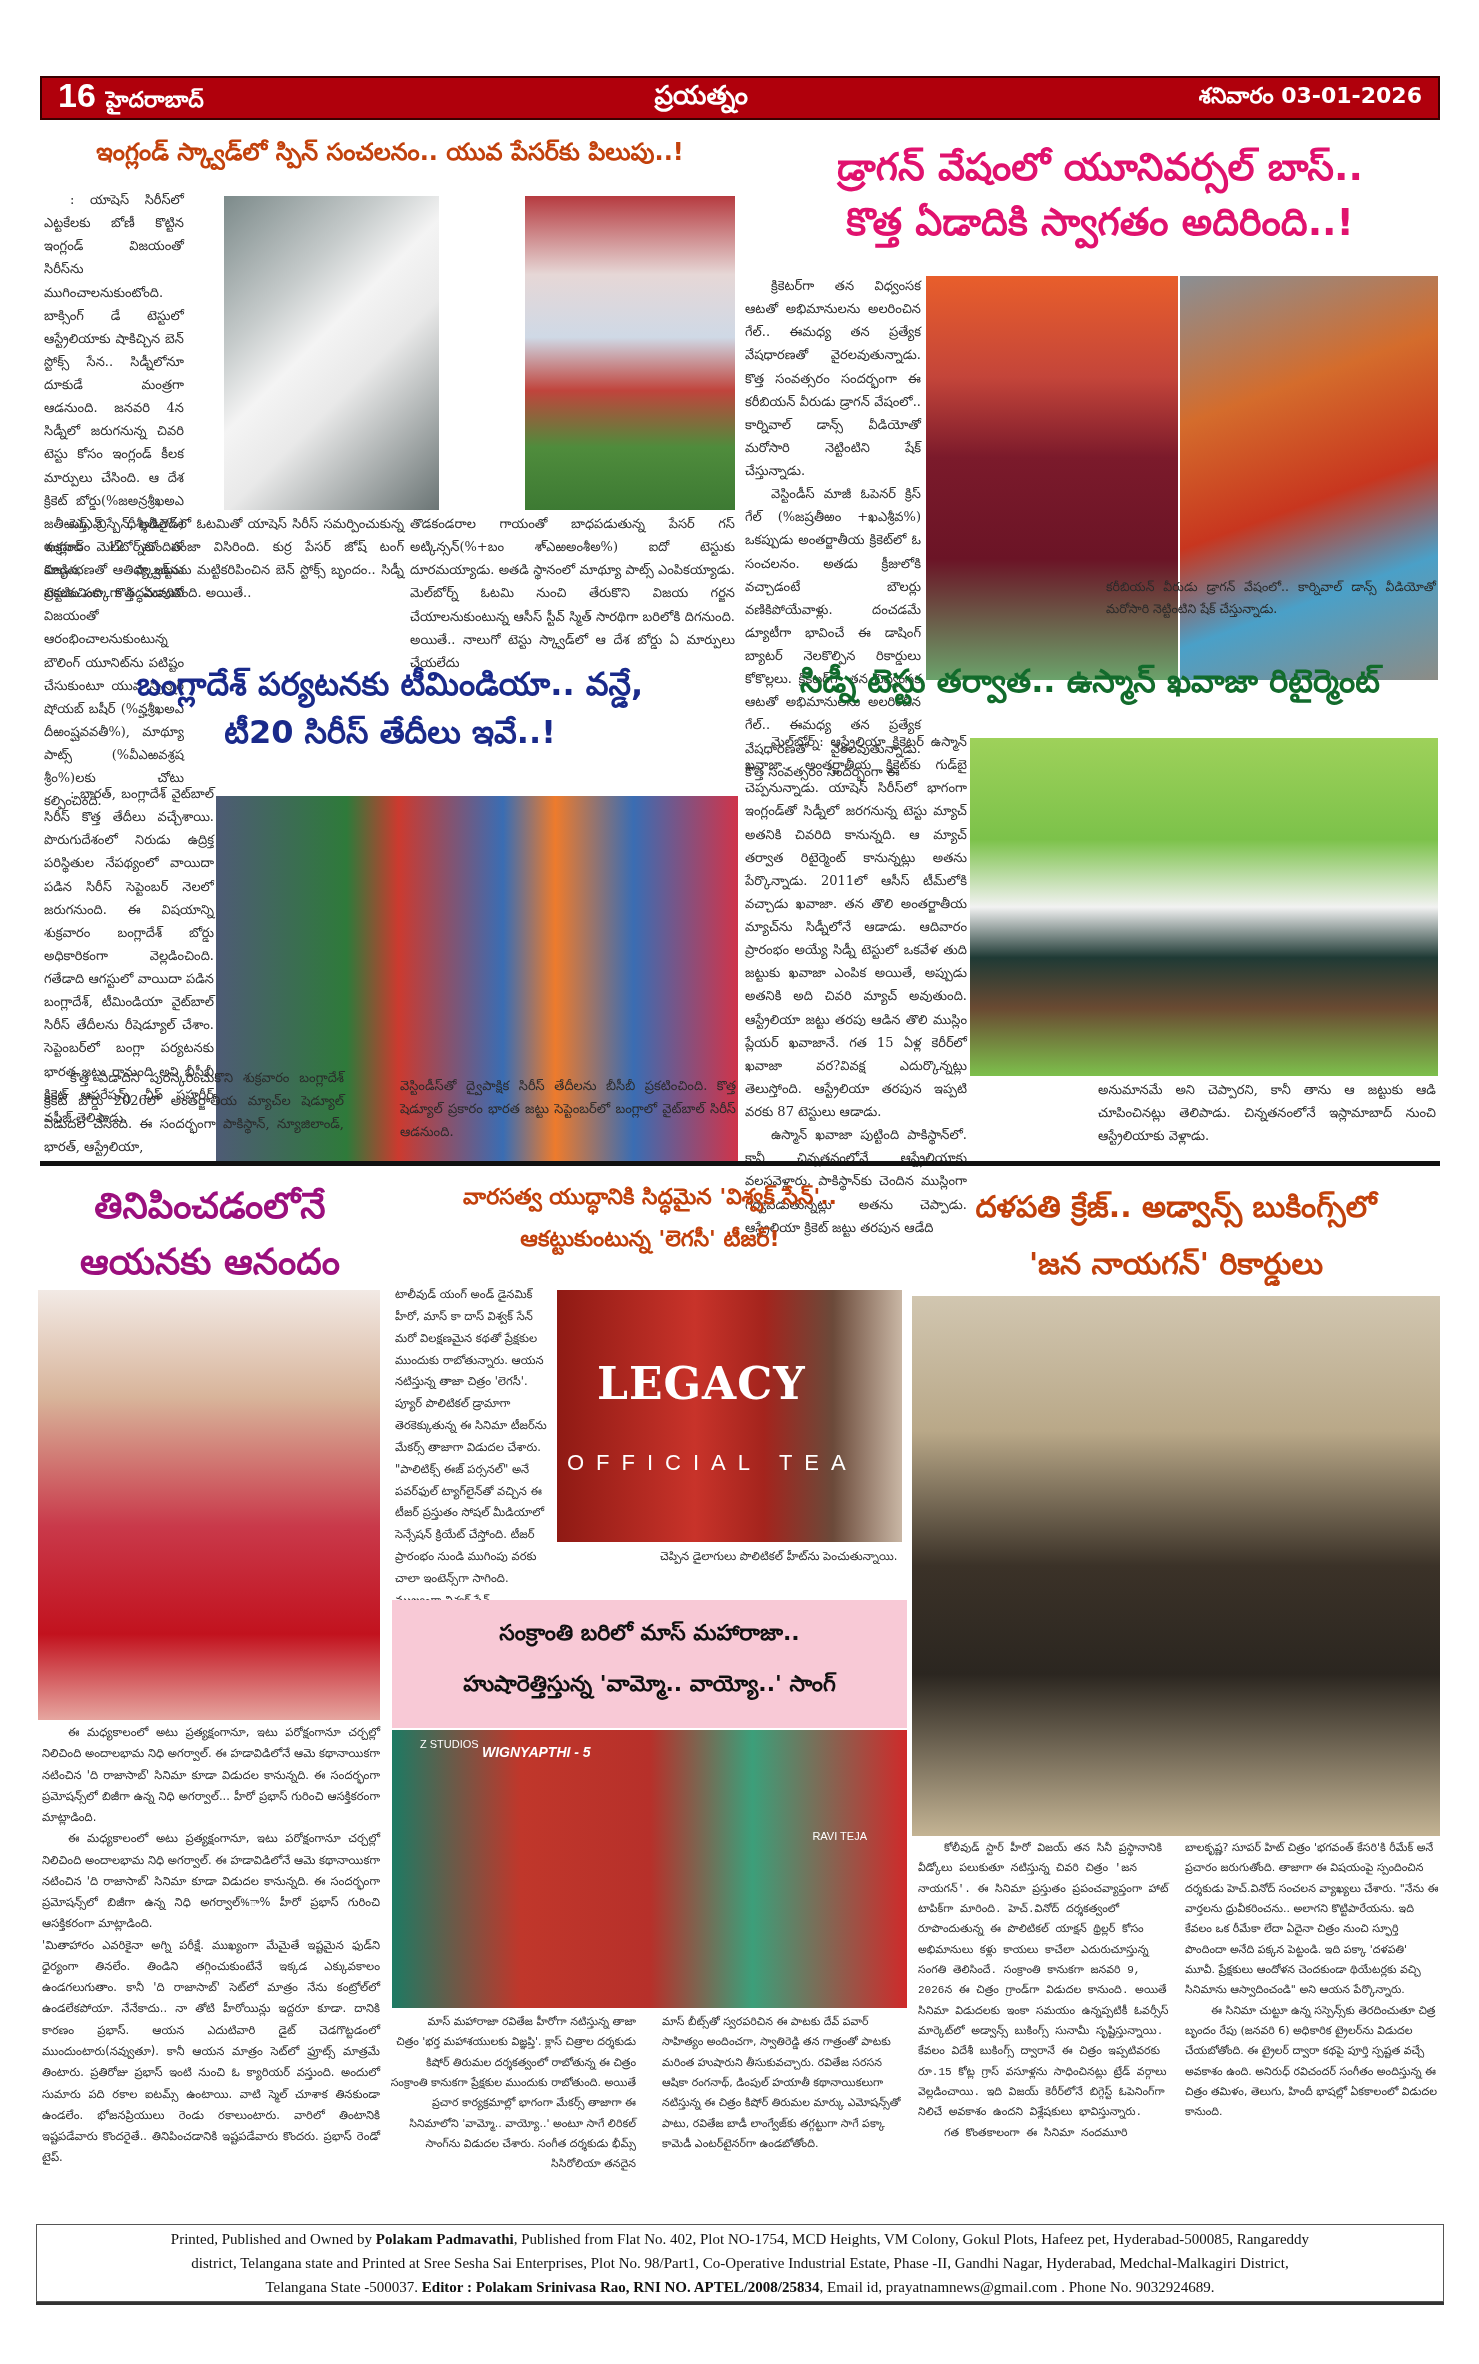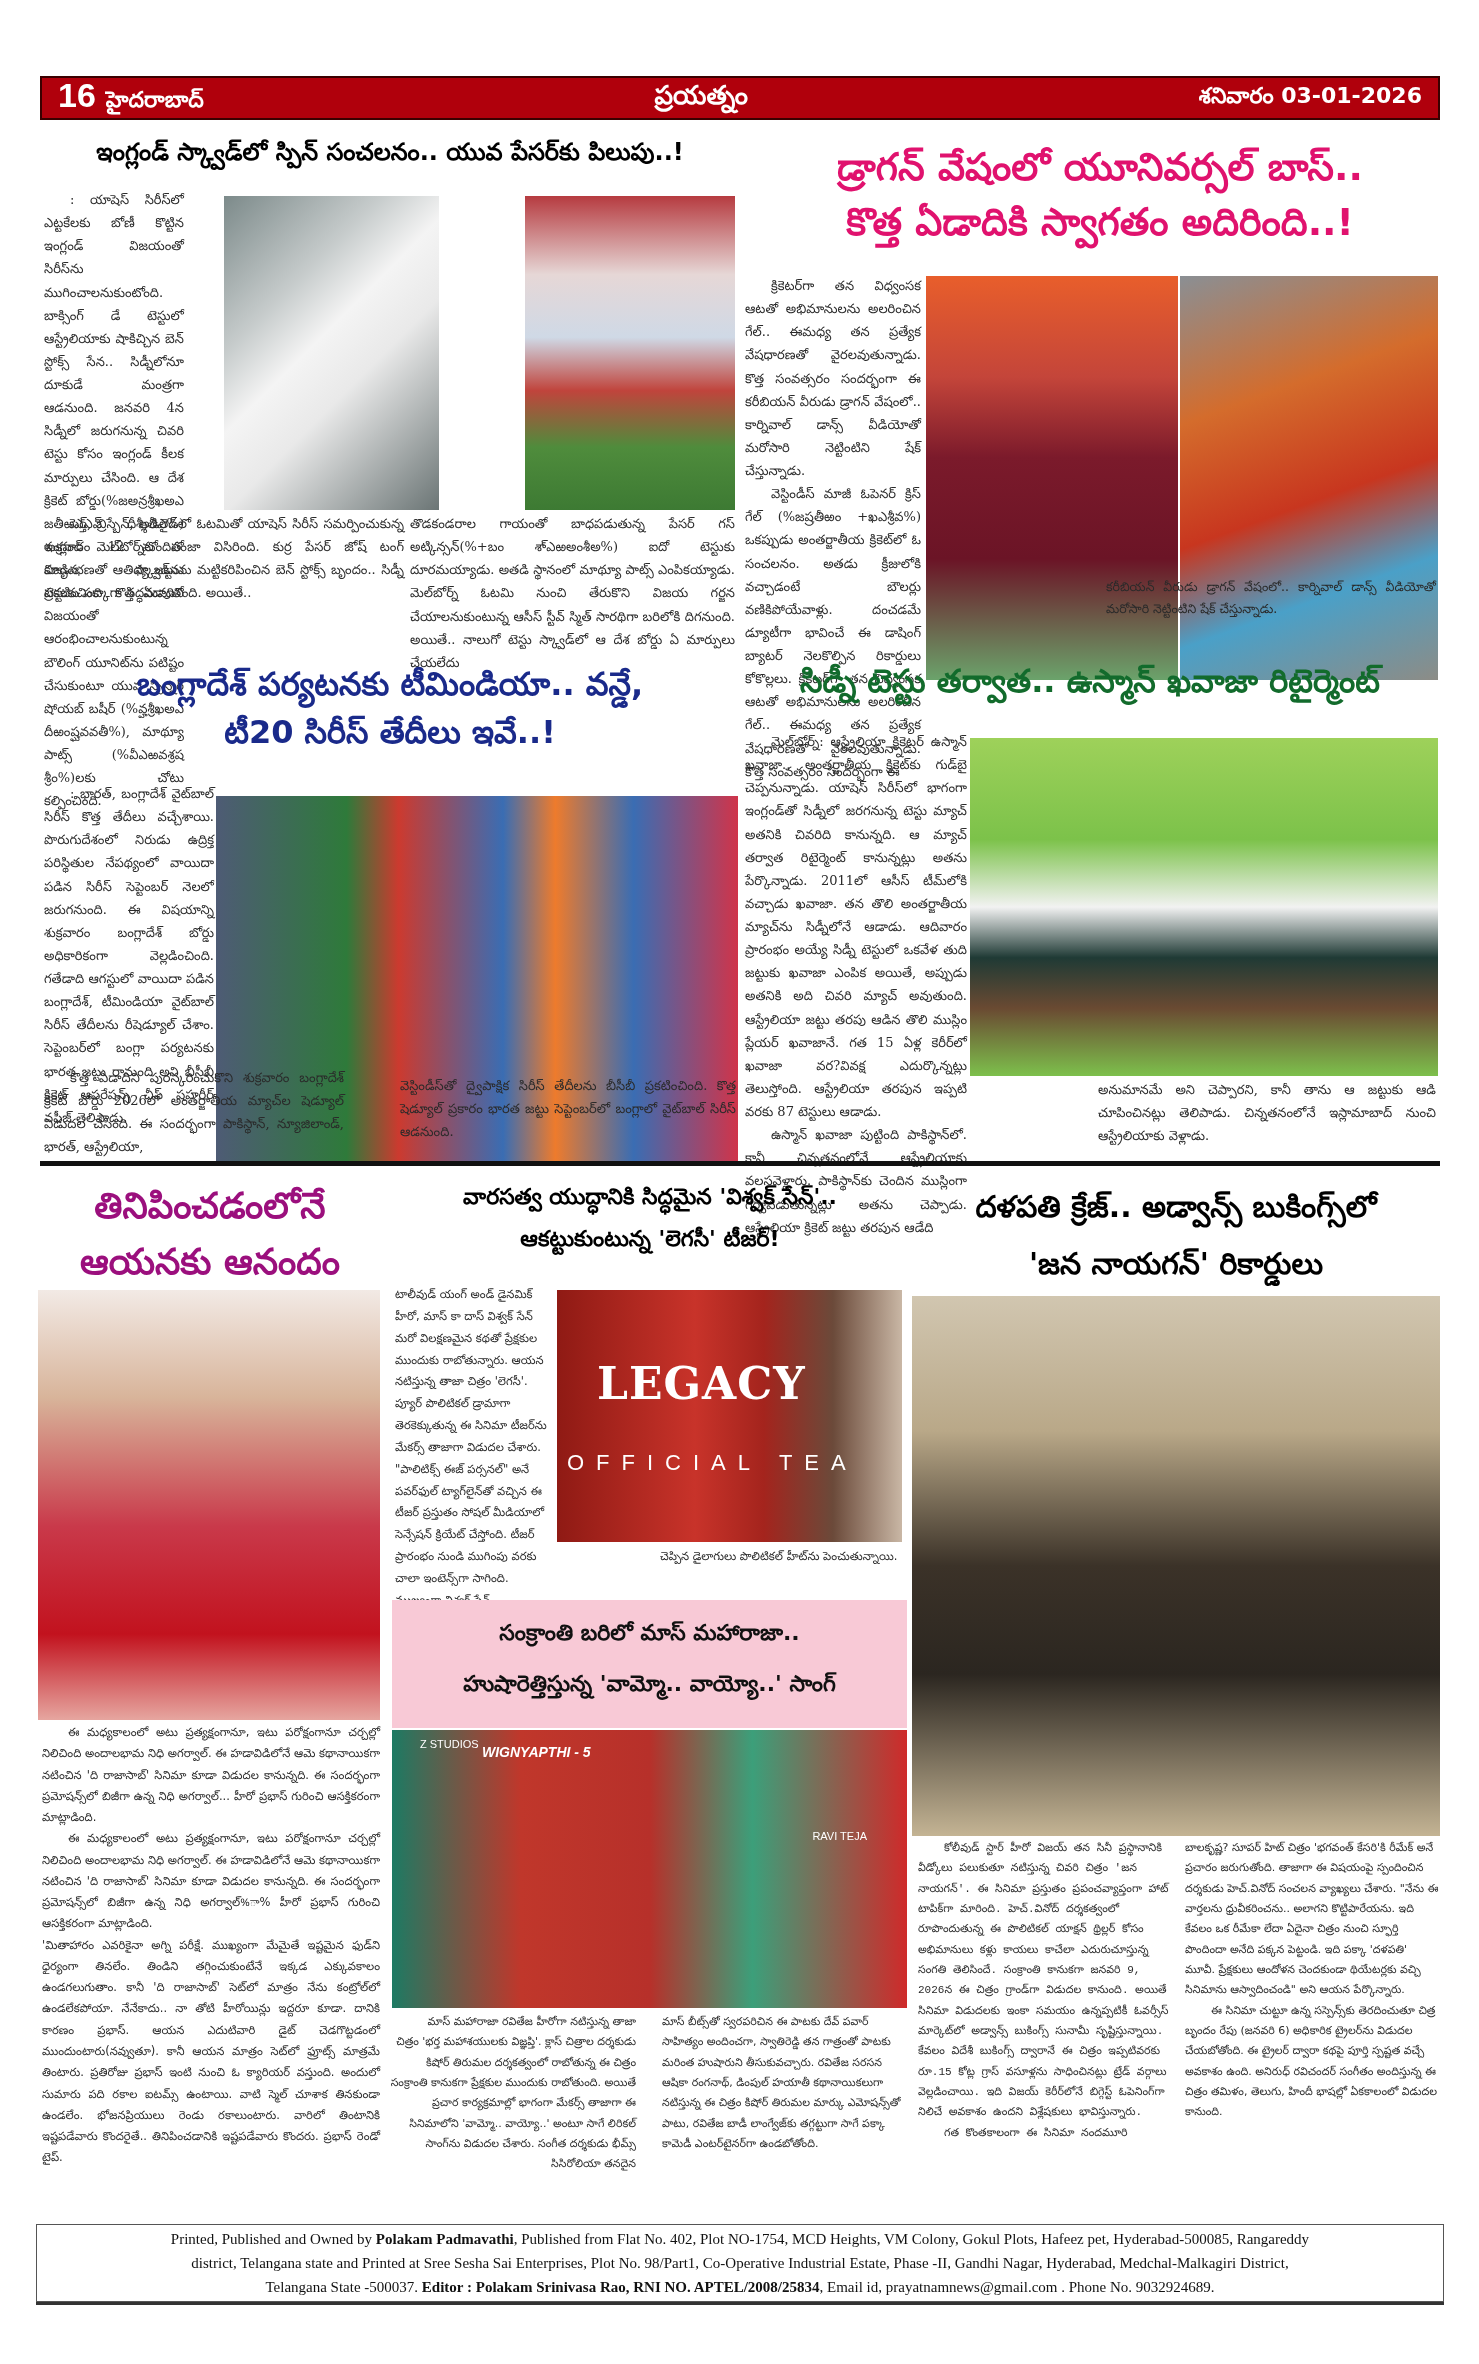--- a/index.html
+++ b/index.html
@@ -9,21 +9,21 @@
 
   
   .masthead { left: 40px; top: 76px; width: 1400px; height: 44px; background: #b0000c; border: 2px solid #3a0000; display: flex; align-items: center; justify-content: space-between; padding: 0 16px; color: #fff; }
   .mast-left { display: flex; align-items: baseline; gap: 10px; }
   .mast-page { font-family: "Liberation Sans", sans-serif; font-weight: bold; font-size: 34px; line-height: 1; }
   .mast-city { font-weight: bold; font-size: 22px; }
   .mast-title { font-weight: bold; font-size: 26px; }
   .mast-date { font-weight: bold; font-size: 22px; }
 
   .head { font-weight: bold; text-align: center; line-height: 1.35; }
-  .h-red { color: #000000; }
+  .h-red { color: #c2410c; }
   .h-pink { color: #e0126e; }
   .h-blue { color: #1a2a8a; }
   .h-green { color: #126b2c; }
   .h-purple { color: #9b0f7d; }
   .h-black { color: #111; }
 
   .body-text { font-family: "DejaVu Serif", serif; font-size: 13px; line-height: 1.78; text-align: justify; color: #2a2a2a; }
   .body-text p { text-indent: 26px; }
   .small-text { font-size: 12.5px; line-height: 1.85; }
 

